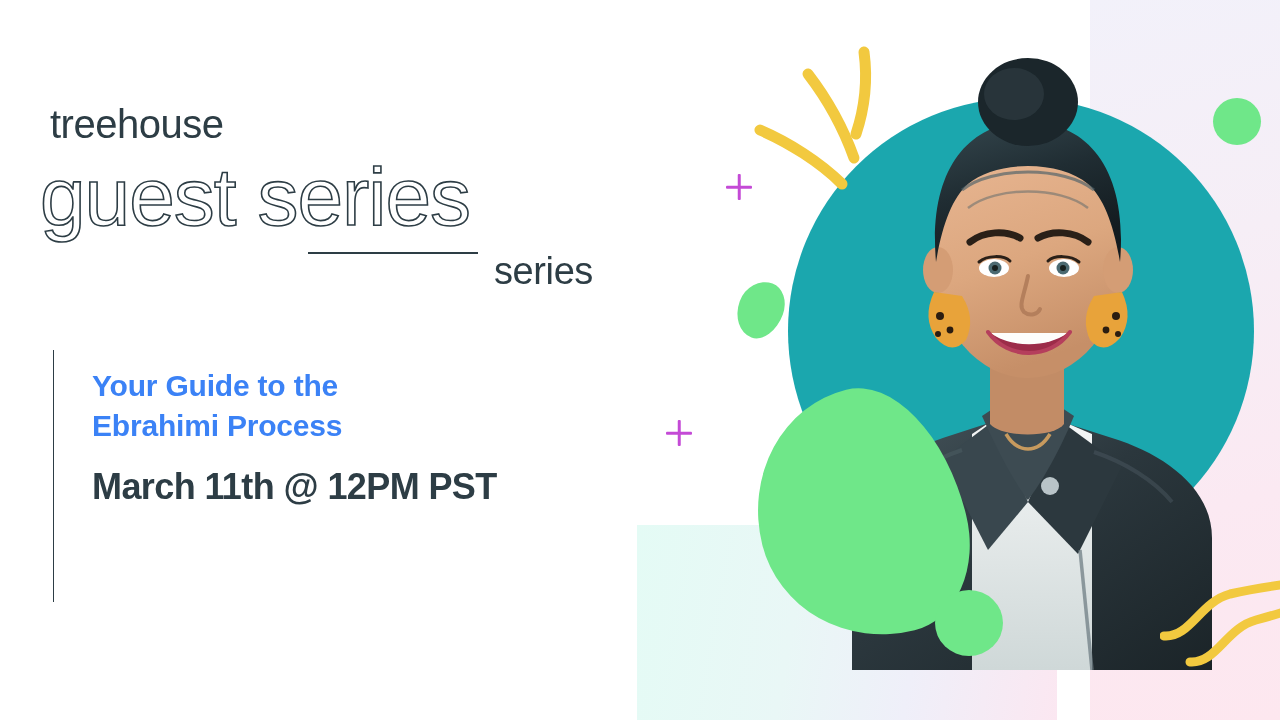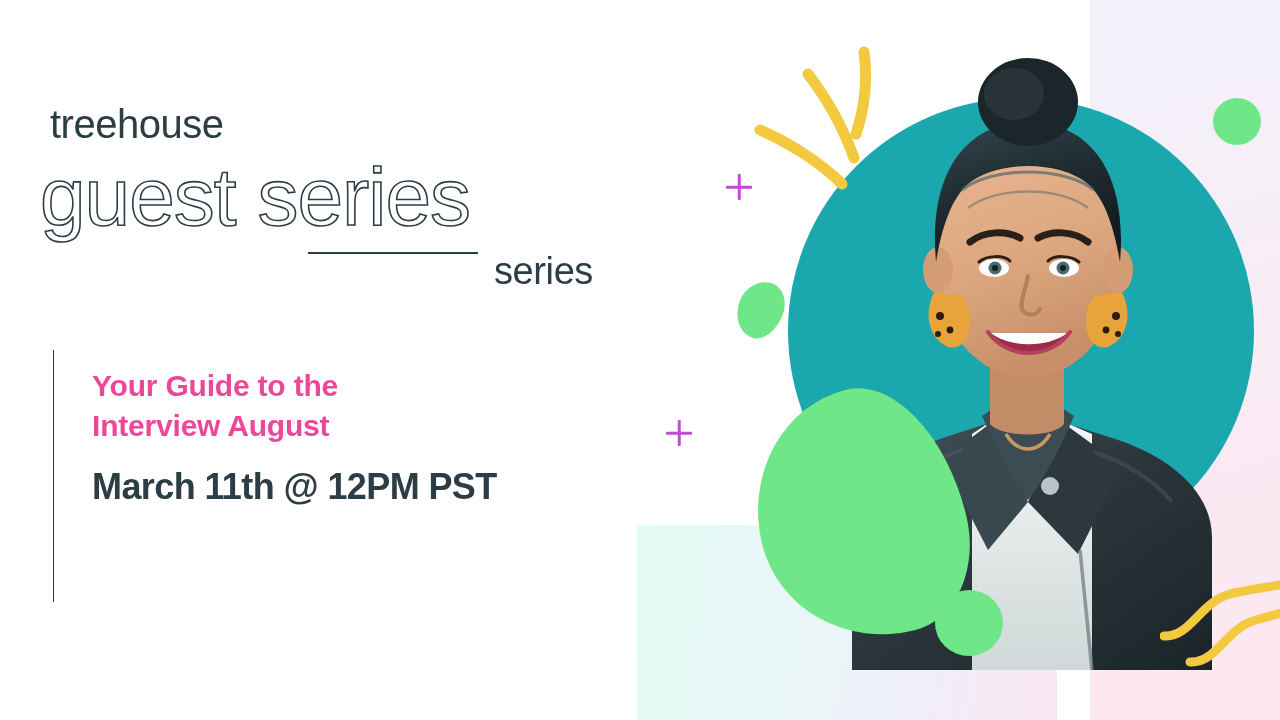--- a/index.html
+++ b/index.html
@@ -126,21 +126,21 @@
   }
 
   
   .details {
     position:absolute; left:53px; top:350px;
     width:560px; height:252px;
     border-left:1.6px solid #2d3d45;
     padding-left:38px;
   }
   .talk-title {
-    font-size:30px; font-weight:600; color:#ec4899;
+    font-size:30px; font-weight:600; color:#3b82f6;
     line-height:1.32; letter-spacing:-0.2px;
     margin-top:16px;
   }
   .speaker-name, .speaker-role {
     font-size:22px; font-weight:400; color:#42515a;
     line-height:1.42; letter-spacing:-0.1px;
   }
   .speaker-name { margin-top:16px; }
   .event-datetime {
     font-size:36px; font-weight:700; color:#2d3d45;
@@ -293,19 +293,19 @@
     <div class="outline-title">guest series</div>
 
     <div class="series-row">
       <div class="series-rule"></div>
       <div class="series-word">series</div>
     </div>
 
     <div class="details">
       <div class="talk-title">
         <div>Your Guide to the</div>
-        <div>Interview August</div>
+        <div>Ebrahimi Process</div>
       </div>
       <div class="event-datetime">March 11th @ 12PM PST</div>
     </div>
 
   </div>
 </div>
 
 </body></html>

